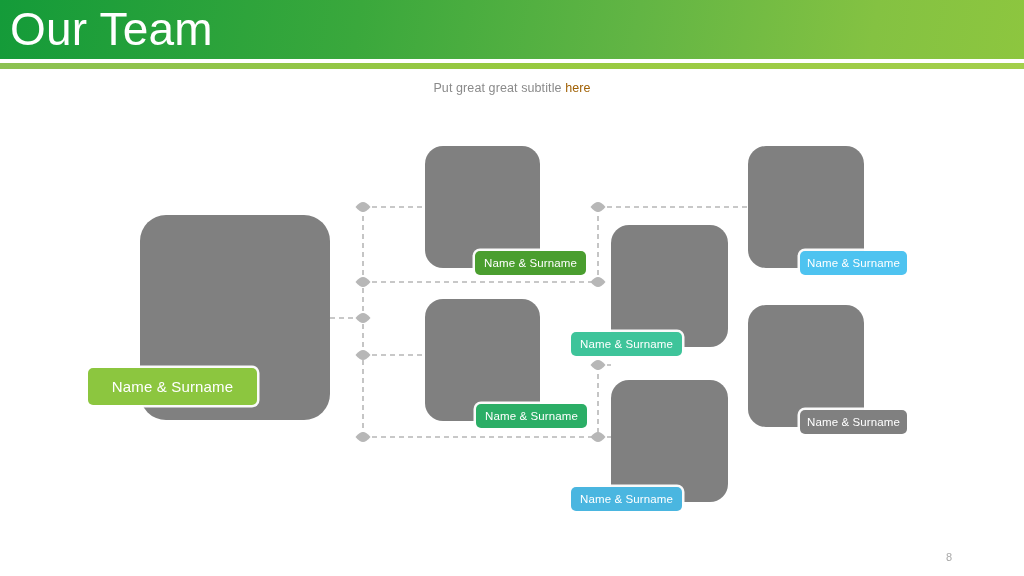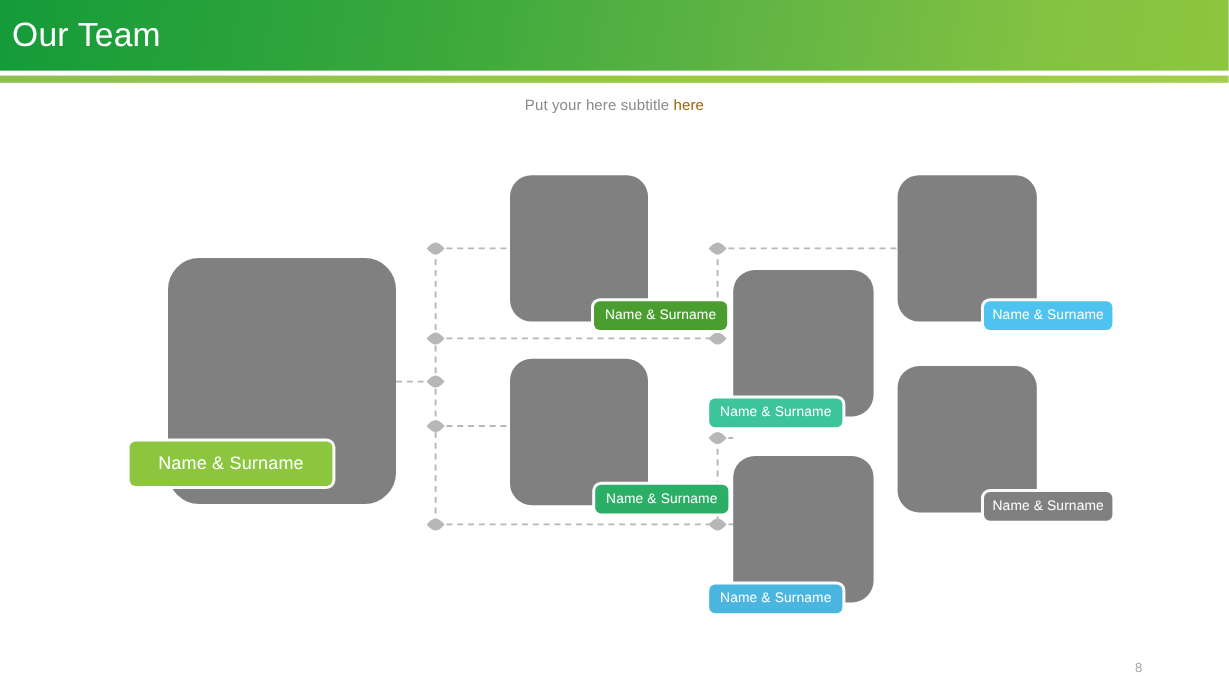--- a/index.html
+++ b/index.html
@@ -20,21 +20,21 @@
     position: absolute;
     left: 0; top: 0;
     width: 1024px;
     height: 59px;
     background: linear-gradient(100deg, #149b39 0%, #3aa83c 35%, #62b544 62%, #84c242 85%, #8dc63f 100%);
   }
   #slide-title {
     position: absolute;
     left: 10px;
     top: 6px;
-    font-size: 28px;
+    font-size: 46px;
     font-weight: 400;
     color: #ffffff;
     letter-spacing: 0.2px;
     line-height: 46px;
     white-space: nowrap;
   }
   #header-white-rule {
     position: absolute;
     left: 0; top: 59px;
     width: 1024px;
@@ -89,21 +89,20 @@
   .name-badge {
     position: absolute;
     display: flex;
     align-items: center;
     justify-content: center;
     color: #ffffff;
     border-radius: 5px;
     box-shadow: 0 0 0 2.5px rgba(255,255,255,0.96);
     white-space: nowrap;
     box-sizing: border-box;
-    margin-left: 20px;
   }
   .badge-lead {
     font-size: 15px;
     letter-spacing: 0.15px;
   }
   .badge-sub {
     font-size: 11.5px;
     letter-spacing: 0.1px;
   }
 
@@ -119,21 +118,21 @@
 </head>
 <body>
 
 <div id="slide-header">
   <div id="slide-title">Our Team</div>
 </div>
 <div id="header-white-rule"></div>
 <div id="header-accent-rule"></div>
 
 <div id="slide-subtitle">
-  <span>Put your here subtitle </span><span class="accent">here</span>
+  <span>Put great great subtitle </span><span class="accent">here</span>
 </div>
 
 <div id="org-chart">
   <svg id="connector-layer" width="1024" height="576" viewBox="0 0 1024 576">
       <path d="M 330,318 L 363,318" stroke="#b7b7b7" stroke-width="1.6" stroke-dasharray="5 4" fill="none"></path>
       <path d="M 363,207 L 363,437" stroke="#b7b7b7" stroke-width="1.6" stroke-dasharray="5 4" fill="none"></path>
       <path d="M 363,207 L 425,207" stroke="#b7b7b7" stroke-width="1.6" stroke-dasharray="5 4" fill="none"></path>
       <path d="M 363,282 L 598,282" stroke="#b7b7b7" stroke-width="1.6" stroke-dasharray="5 4" fill="none"></path>
       <path d="M 363,355 L 425,355" stroke="#b7b7b7" stroke-width="1.6" stroke-dasharray="5 4" fill="none"></path>
       <path d="M 363,437 L 598,437" stroke="#b7b7b7" stroke-width="1.6" stroke-dasharray="5 4" fill="none"></path>

